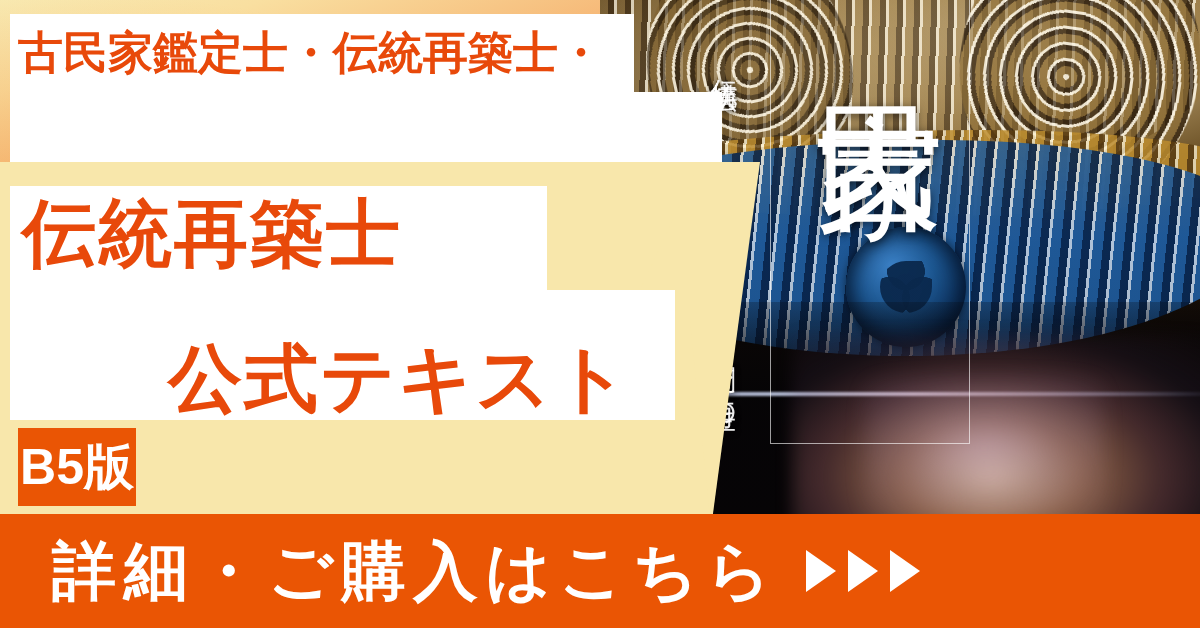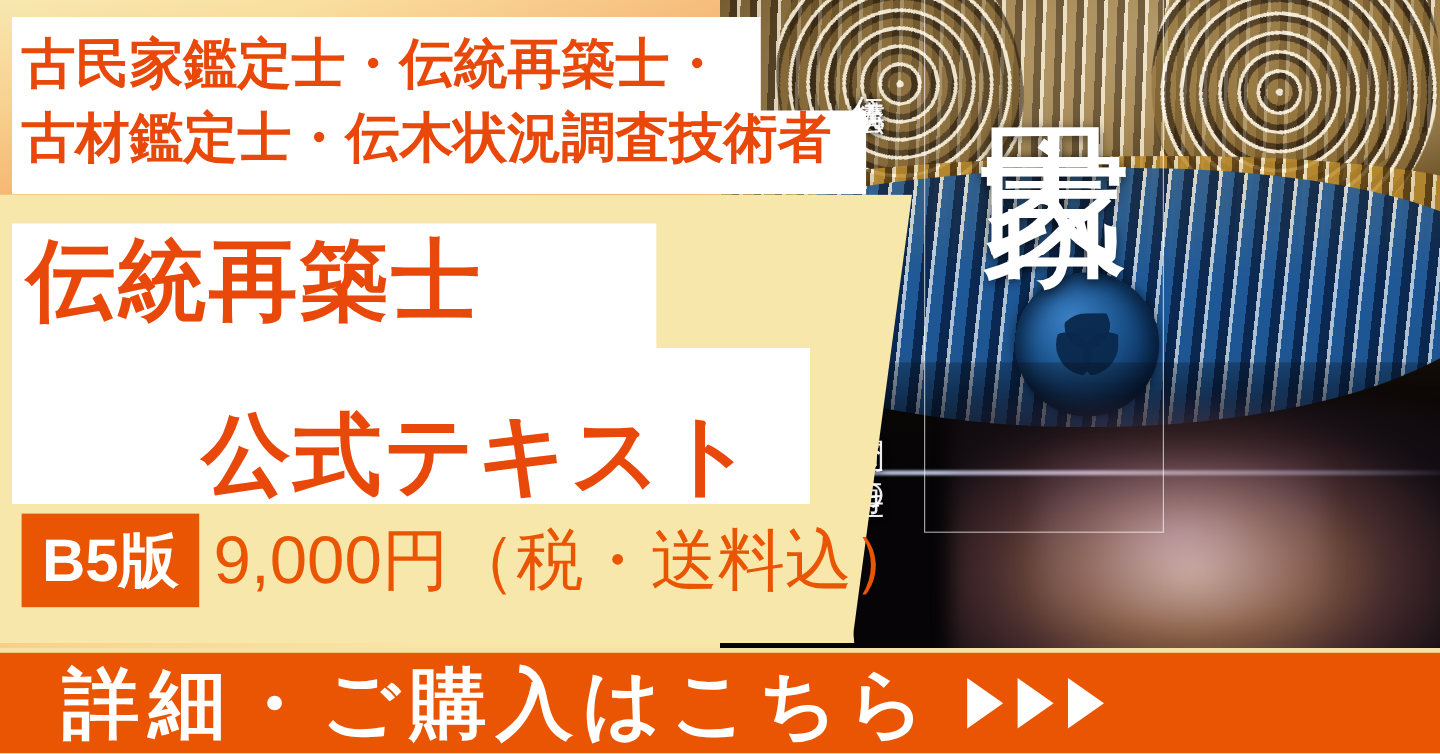--- a/index.html
+++ b/index.html
@@ -229,37 +229,37 @@
     font-size:74px;line-height:88px;letter-spacing:2px;white-space:nowrap;
   }
   .big2{
     position:absolute;left:168px;top:288px;
     color:#e8490a;font-weight:bold;
     font-size:74px;line-height:88px;letter-spacing:2px;white-space:nowrap;margin-top:47px;
   }
 
   
   .badge{
-    position:absolute;left:18px;top:428px;width:148px;height:78px;
+    position:absolute;left:18px;top:428px;width:118px;height:78px;
     background:#ea5504;
     color:#ffffff;
     font-weight:bold;font-size:50px;
     display:flex;align-items:center;justify-content:center;
     letter-spacing:0px;
   }
   .price{
     position:absolute;left:178px;top:430px;
     color:#ea5504;
     font-size:56px;line-height:74px;
     white-space:nowrap;letter-spacing:0px;
   }
 
   
   .cta{
-    position:absolute;left:0;bottom:0;width:1200px;height:84px;
+    position:absolute;left:0;bottom:0;width:1200px;height:114px;
     background:#ea5504;
     display:flex;align-items:center;
   }
   .cta-text{
     margin-left:52px;
     color:#ffffff;
     font-weight:bold;
     font-size:64px;
     letter-spacing:8px;
     white-space:nowrap;
@@ -302,28 +302,26 @@
   <div class="cover-sub s2">古民家活用のための調査と再生の</div>
 
   <div class="cream-wedge"></div>
   <div class="cream-wedge2"></div>
 
   <div class="panel-top"></div>
   <div class="panel-mid"></div>
 
   <div class="headline">
     <div>古民家鑑定士・伝統再築士・</div>
-    <div>古材鑑定士・伝木状況調査技術者</div>
   </div>
 
   <div class="big1">伝統再築士</div>
   <div class="big2">公式テキスト</div>
 
   <div class="badge">B5版</div>
-  <div class="price">9,000円（税・送料込）</div>
 
   <div class="cta">
     <div class="cta-text">詳細・ご購入はこちら</div>
     <div class="cta-arrows">
       <i></i>
       <i></i>
       <i></i>
     </div>
   </div>
 

